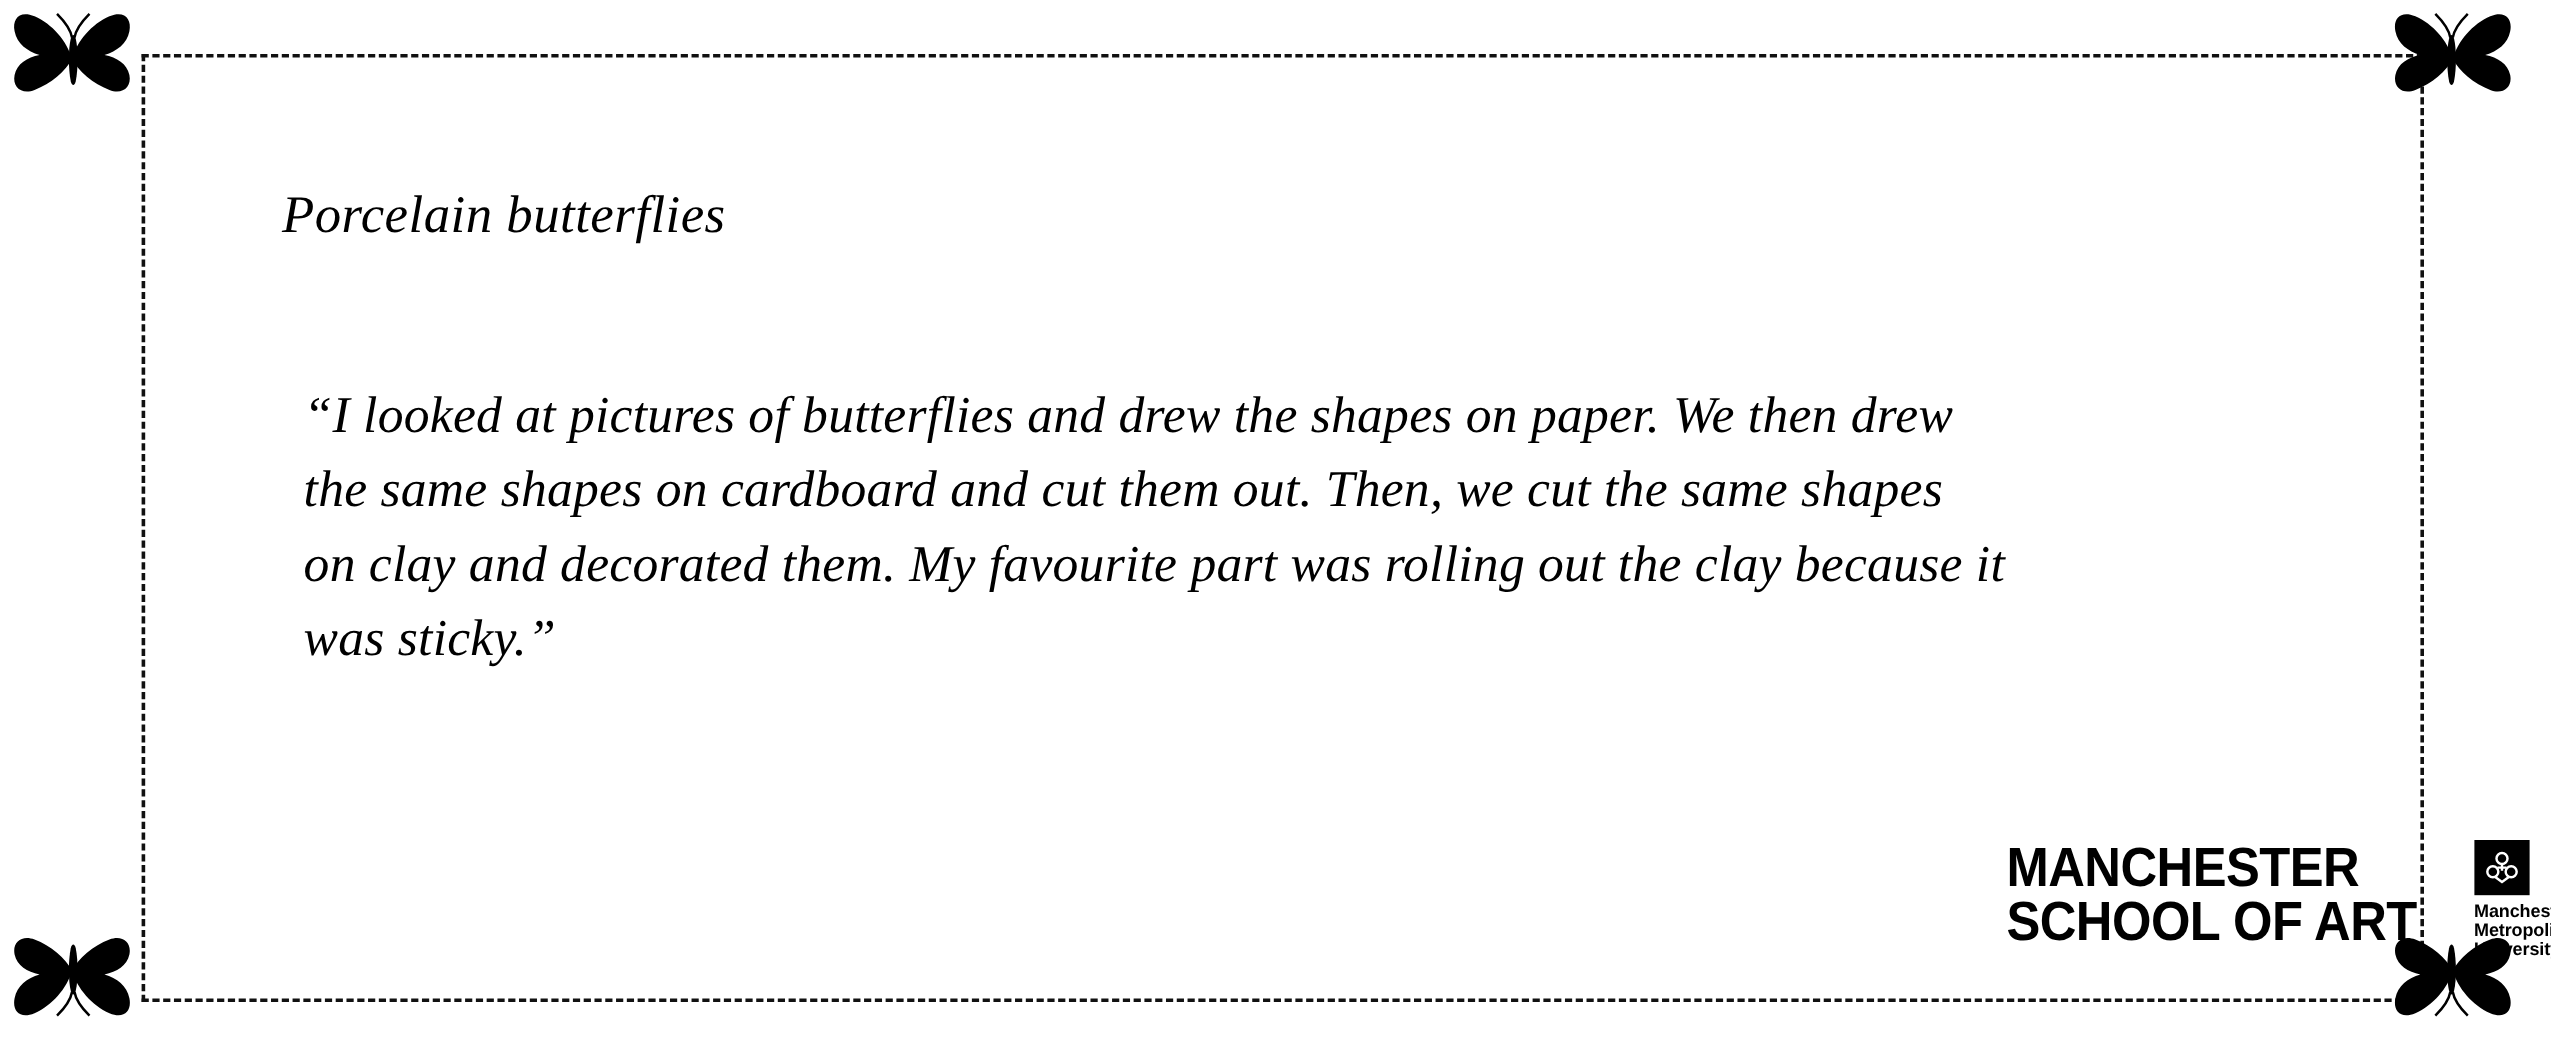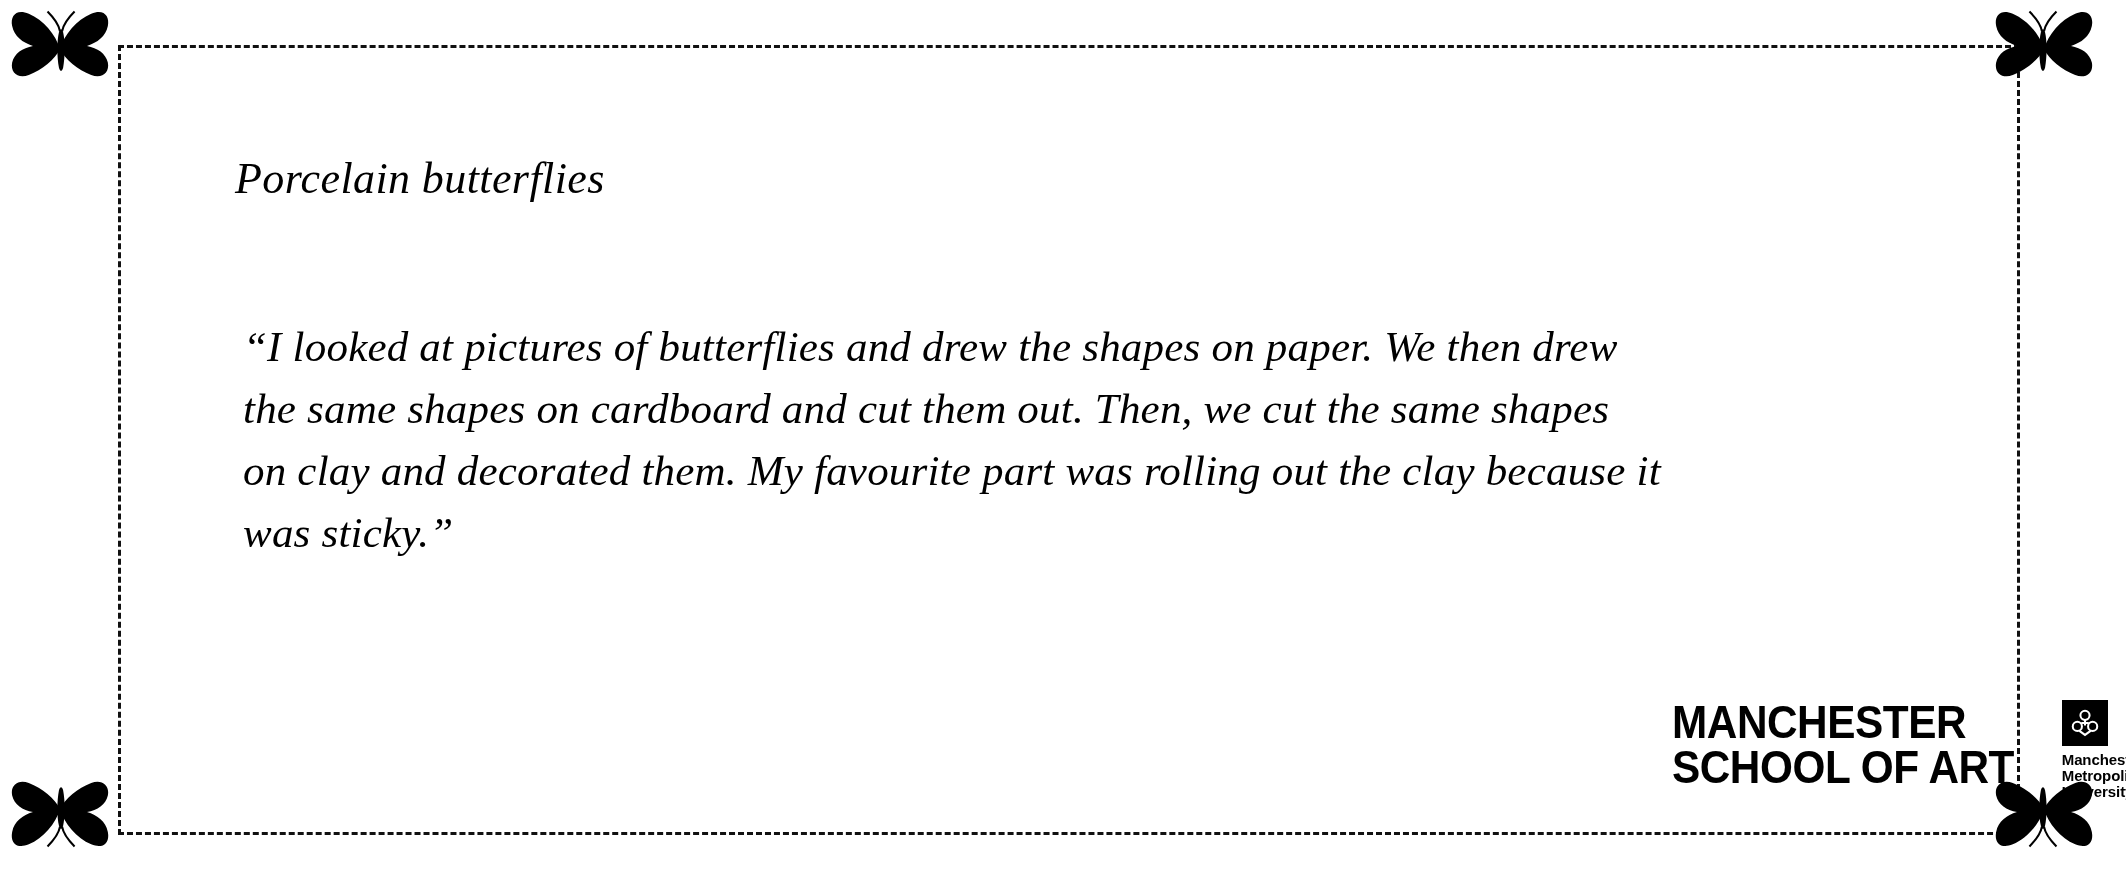--- a/index.html
+++ b/index.html
@@ -65,21 +65,21 @@
   }
   .title-line { white-space: nowrap; }
 
   .quote {
     margin-top: 108px;
     font-style: italic;
     font-size: 43px;
     line-height: 1.44;
     letter-spacing: 0.2px;
     width: 1420px;
-    margin-left: 8px;
+    margin-left: 18px;
   }
 
   
   .logo {
     position: absolute;
     left: 1672px;
     top: 700px;
     display: flex;
     align-items: flex-start;
   }

